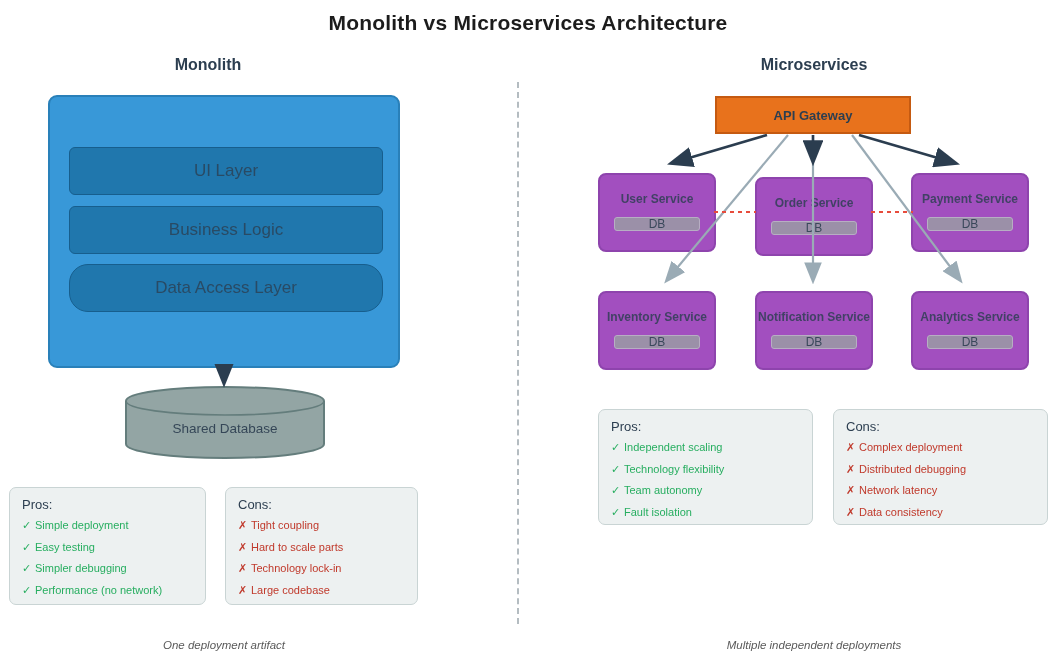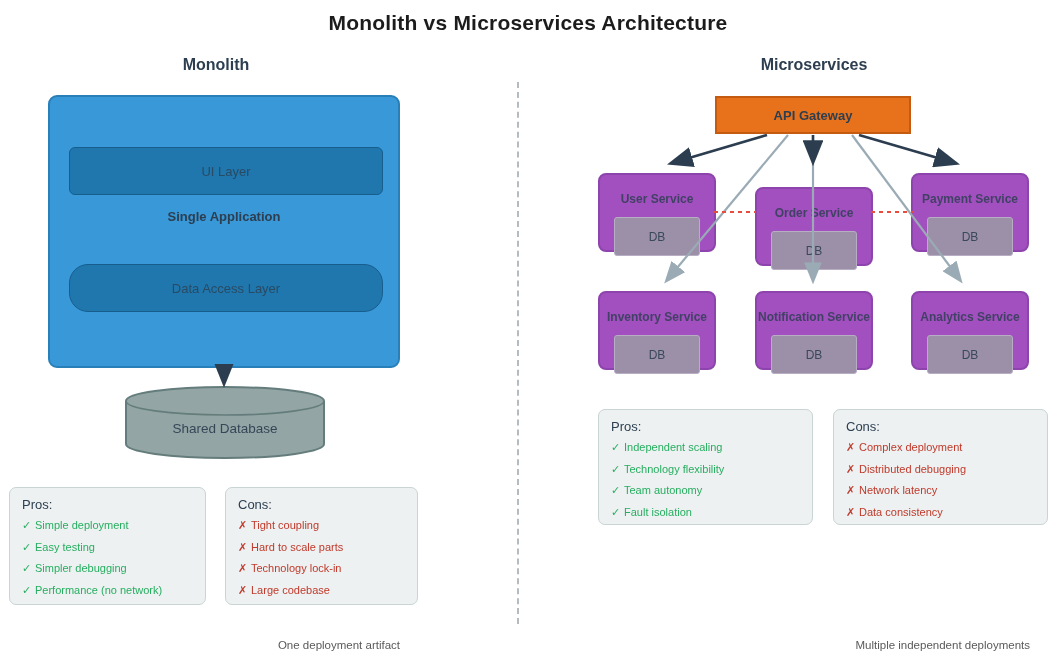--- a/index.html
+++ b/index.html
@@ -17,98 +17,99 @@
     --divider:#b4bcc1; --caption:#5a5a5a;
   }
   *{margin:0;padding:0;box-sizing:border-box;}
   html,body{background:#ffffff;}
   body{font-family:"Liberation Sans", sans-serif;}
   .canvas{position:relative;width:1056px;height:658px;background:#fff;overflow:hidden;}
 
   .main-title{position:absolute;left:0;top:11px;width:1056px;text-align:center;
     font-size:21px;font-weight:bold;color:var(--title);letter-spacing:.2px;}
   .col-header{position:absolute;text-align:center;font-size:16px;font-weight:bold;color:var(--navy);}
-  .col-header.left{left:40px;width:352px;top:56px;}
+  .col-header.left{left:32px;width:352px;top:56px;}
   .col-header.right{left:598px;width:432px;top:56px;}
 
   
   .divider{position:absolute;left:517px;top:82px;height:542px;width:0;
     border-left:2px dashed var(--divider);}
 
   
   .monolith-box{position:absolute;left:48px;top:95px;width:352px;height:273px;
     background:var(--monolith-fill);border:2px solid var(--monolith-stroke);border-radius:9px;}
   .monolith-title{position:absolute;left:0;top:112px;width:100%;text-align:center;
     font-size:13px;font-weight:bold;color:var(--navy);}
   .layer{position:absolute;left:19px;width:314px;height:48px;
     background:var(--layer-fill);border:1px solid var(--layer-stroke);border-radius:6px;
     display:flex;align-items:center;justify-content:center;
-    font-size:13px;color:var(--layer-text);}
+    font-size:17px;color:var(--layer-text);}
   .layer.l0{top:50px;} .layer.l1{top:109px;} .layer.l2{top:167px;border-radius:19px;}
   .cyl-label{position:absolute;left:125px;top:421px;width:200px;text-align:center;
     font-size:13.5px;color:rgba(44,62,80,0.92);}
 
   
   .gateway{position:absolute;left:715px;top:96px;width:196px;height:38px;
     background:var(--gateway-fill);border:2px solid var(--gateway-stroke);border-radius:0;
     display:flex;align-items:center;justify-content:center;
     font-size:13px;font-weight:bold;color:var(--navy);}
   .service{position:absolute;width:118px;height:79px;
     background:var(--service-fill);border:2px solid var(--service-stroke);border-radius:8px;}
   .service-name{position:absolute;left:0;top:17px;width:100%;text-align:center;
     font-size:12px;font-weight:bold;color:var(--service-text);}
-  .service-db{position:absolute;left:14px;top:42px;width:86px;height:39px;
+  .service-db{position:absolute;left:14px;top:42px;width:86px;height:14px;
     background:var(--service-db-fill);border:1px solid var(--service-db-stroke);border-radius:3px;
     display:flex;align-items:center;justify-content:center;
     font-size:12px;color:rgba(44,62,80,0.88);}
 
   
   .panel{position:absolute;background:var(--panel-fill);border:1px solid var(--panel-stroke);
     border-radius:7px;padding:9px 12px;}
   .panel-title{font-size:13px;font-weight:normal;color:var(--navy);margin-bottom:7px;}
   .pc-item{font-size:11px;margin-bottom:8.5px;white-space:nowrap;}
   .pc-item .sym{display:inline-block;width:13px;}
   .pc-item.green{color:var(--pros-green);}
   .pc-item.red{color:var(--cons-red);}
   .panel.mono-pros{left:9px;top:487px;width:197px;height:118px;}
   .panel.mono-cons{left:225px;top:487px;width:193px;height:118px;}
   .panel.micro-pros{left:598px;top:409px;width:215px;height:116px;}
   .panel.micro-cons{left:833px;top:409px;width:215px;height:116px;}
 
-  .caption{position:absolute;text-align:right;font-size:11.5px;color:var(--caption);}
+  .caption{position:absolute;text-align:center;font-size:11.5px;font-style:italic;color:var(--caption);}
   .caption.left{left:48px;width:352px;top:639px;}
   .caption.right{left:598px;width:432px;top:639px;}
 
   svg.overlay{position:absolute;left:0;top:0;width:1056px;height:658px;pointer-events:none;}
 </style>
 </head>
 <body>
 
 <div class="canvas">
 
   <div class="main-title">Monolith vs Microservices Architecture</div>
 
   <div class="col-header left">Monolith</div>
   <div class="col-header right">Microservices</div>
 
   <div class="divider"></div>
 
   <div class="monolith-box">
     <div class="monolith-title">Single Application</div>
     <div class="layer l0">UI Layer</div>
+    <div class="layer l1">Business Logic</div>
     <div class="layer l2">Data Access Layer</div>
   </div>
 
   <div class="gateway">API Gateway</div>
 
   <div class="service" style="left:598px;top:173px;">
     <div class="service-name">User Service</div>
     <div class="service-db">DB</div>
   </div>
-  <div class="service" style="left:755px;top:187px;padding-left:22px;">
+  <div class="service" style="left:755px;top:177px;padding-left:22px;">
     <div class="service-name">Order Service</div>
     <div class="service-db">DB</div>
   </div>
   <div class="service" style="left:911px;top:173px;">
     <div class="service-name">Payment Service</div>
     <div class="service-db">DB</div>
   </div>
   <div class="service" style="left:598px;top:291px;">
     <div class="service-name">Inventory Service</div>
     <div class="service-db">DB</div>

